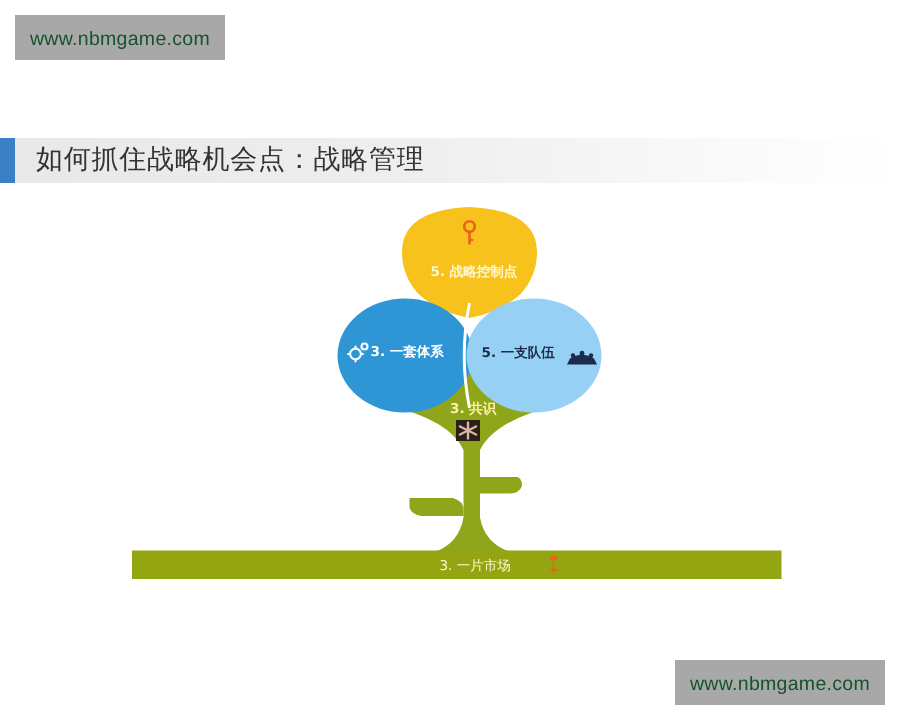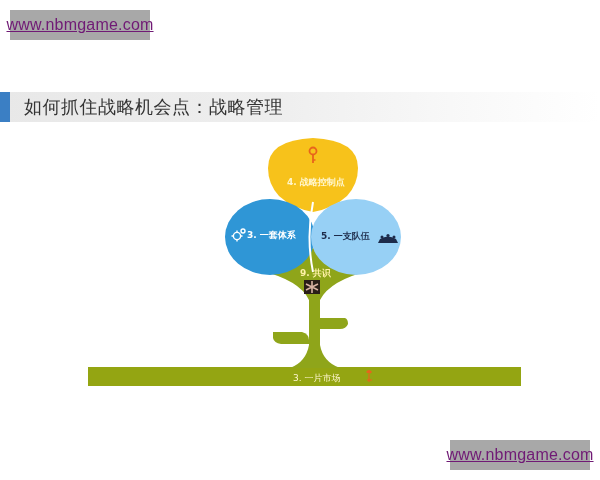--- a/index.html
+++ b/index.html
@@ -2,26 +2,25 @@
 <html><head>
   <meta charset="utf-8">
   <style>
     * { margin: 0; padding: 0; box-sizing: border-box; }
     html, body { width: 600px; height: 480px; background: #ffffff; overflow: hidden; }
     body { position: relative; font-family: "DejaVu Sans", "Liberation Sans", sans-serif; }
 
     .watermark {
       position: absolute;
       background: #a8a8a8;
-      color: #701a75;
+      color: #14532d;
       font-family: "Liberation Sans", sans-serif;
-      font-size: 16px;
+      font-size: 13px;
       display: flex; align-items: center; justify-content: center;
       letter-spacing: 0.2px;
-      text-decoration: underline;
     }
     .wm-top { left: 10px; top: 10px; width: 140px; height: 30px; }
     .wm-bottom { left: 450px; top: 440px; width: 140px; height: 30px; }
 
     .title-bar {
       position: absolute; left: 0; top: 92px; width: 600px; height: 30px;
       background: linear-gradient(to right, #e8e8e8 0%, #eeeeee 45%, #f8f8f8 75%, #ffffff 100%);
     }
     .title-accent {
       position: absolute; left: 0; top: 92px; width: 10px; height: 30px;
@@ -98,19 +97,19 @@
     <circle cx="16" cy="2" r="1.5" fill="#1d2b4a"></circle>
   </g>
 
   <g fill="none" stroke="#ffffff" stroke-width="1.4">
     <circle cx="237" cy="236" r="3.6"></circle>
     <circle cx="243" cy="231" r="2"></circle>
     <path d="M 233 236 L 231.5 236 M 237 232 L 237 230.5 M 241 236 L 242.5 236 M 237 240 L 237 241.5"></path>
   </g>
 </svg>
 
-<div class="label lbl-5">4. 战略控制点</div>
+<div class="label lbl-5">5. 战略控制点</div>
 <div class="label lbl-3" style="left:247px;text-align:right;">3. 一套体系</div>
 <div class="label lbl-4">5. 一支队伍</div>
-<div class="label lbl-2">9. 共识</div>
+<div class="label lbl-2">3. 共识</div>
 <div class="label lbl-1">3. 一片市场</div>
 
 <div class="watermark wm-bottom">www.nbmgame.com</div>
 
 </body></html>

